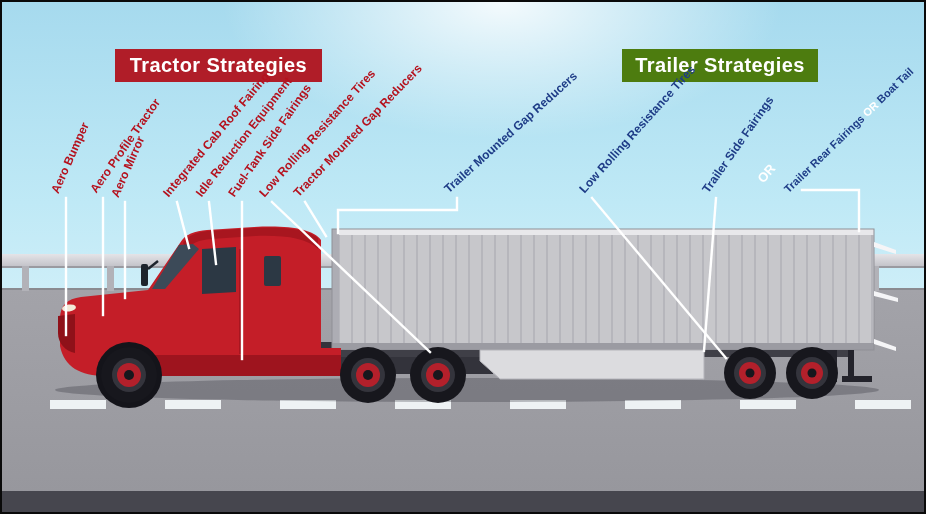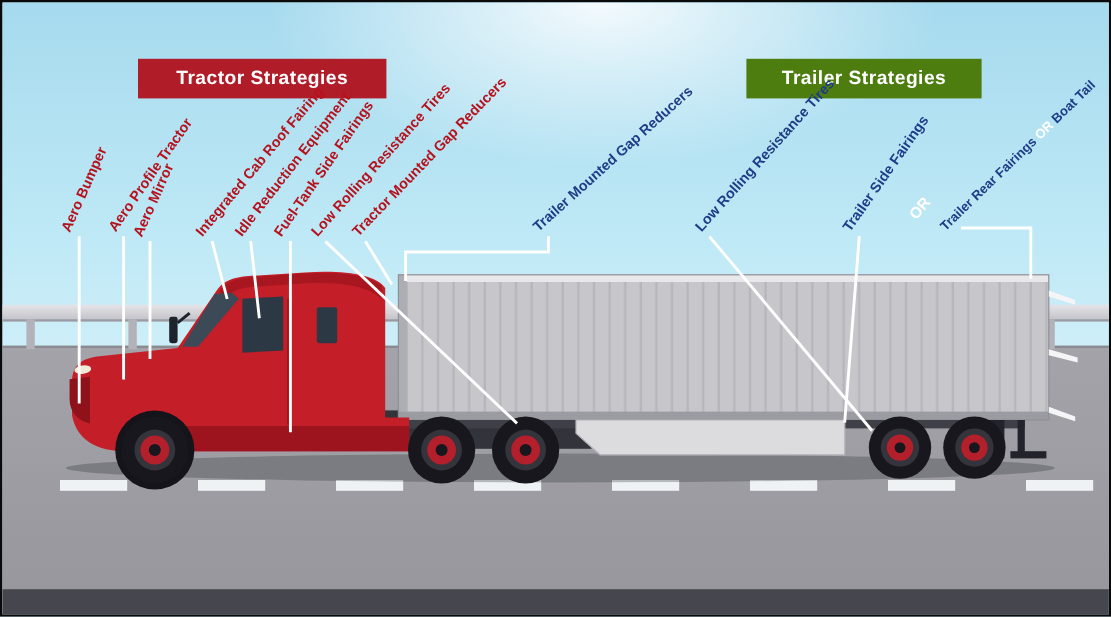--- a/index.html
+++ b/index.html
@@ -37,21 +37,21 @@
   }
   .rail-post{
     position:absolute;top:264px;width:7px;height:25px;z-index:1;
     background:#b2b2b8;
   }
   
   .scene-svg{position:absolute;left:0;top:0;z-index:2;}
   
   .strategy-header{
     position:absolute;z-index:3;height:33px;line-height:33px;
-    text-align:center;color:#ffffff;font-weight:bold;font-size:16px;
+    text-align:center;color:#ffffff;font-weight:bold;font-size:20px;
     letter-spacing:0.4px;
   }
   .hdr-tractor{left:113px;top:47px;width:207px;background:#b01d28;}
   .hdr-trailer{left:620px;top:47px;width:196px;background:#4d7c0f;}
   
   .rot-label{
     position:absolute;z-index:3;white-space:nowrap;
     font-weight:bold;font-size:12px;line-height:12px;height:12px;
     transform-origin:0 100%;
   }

